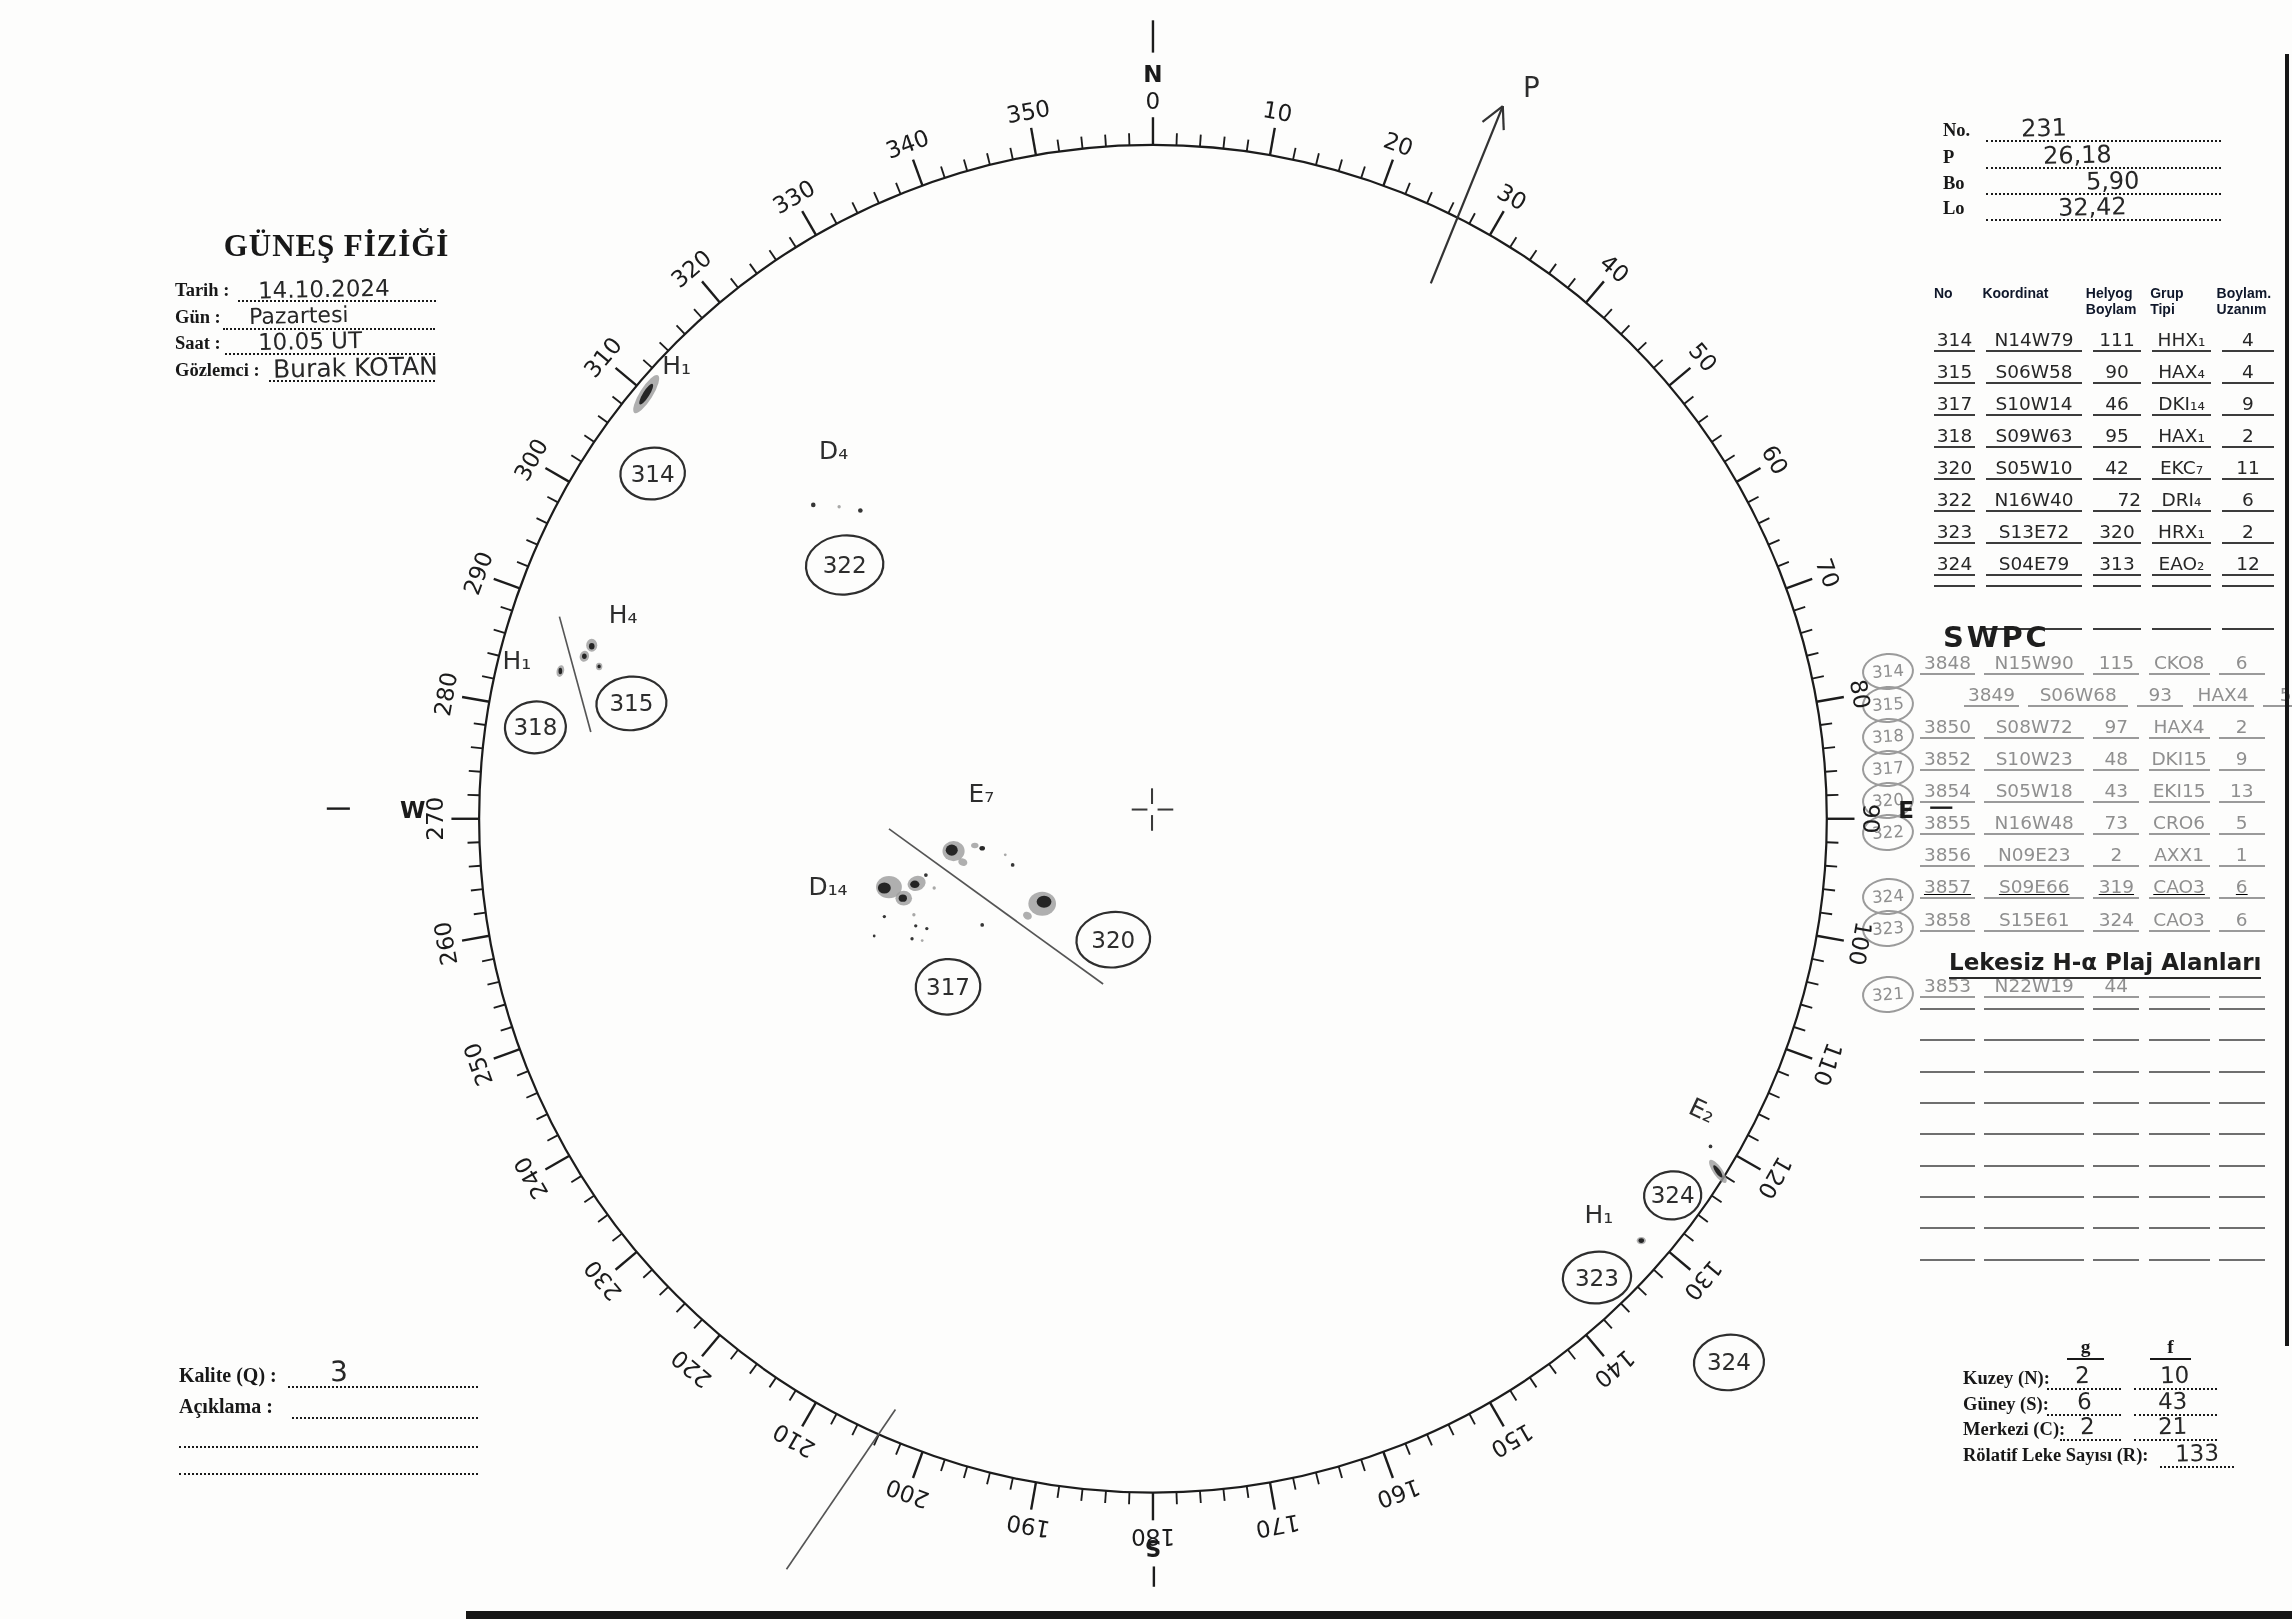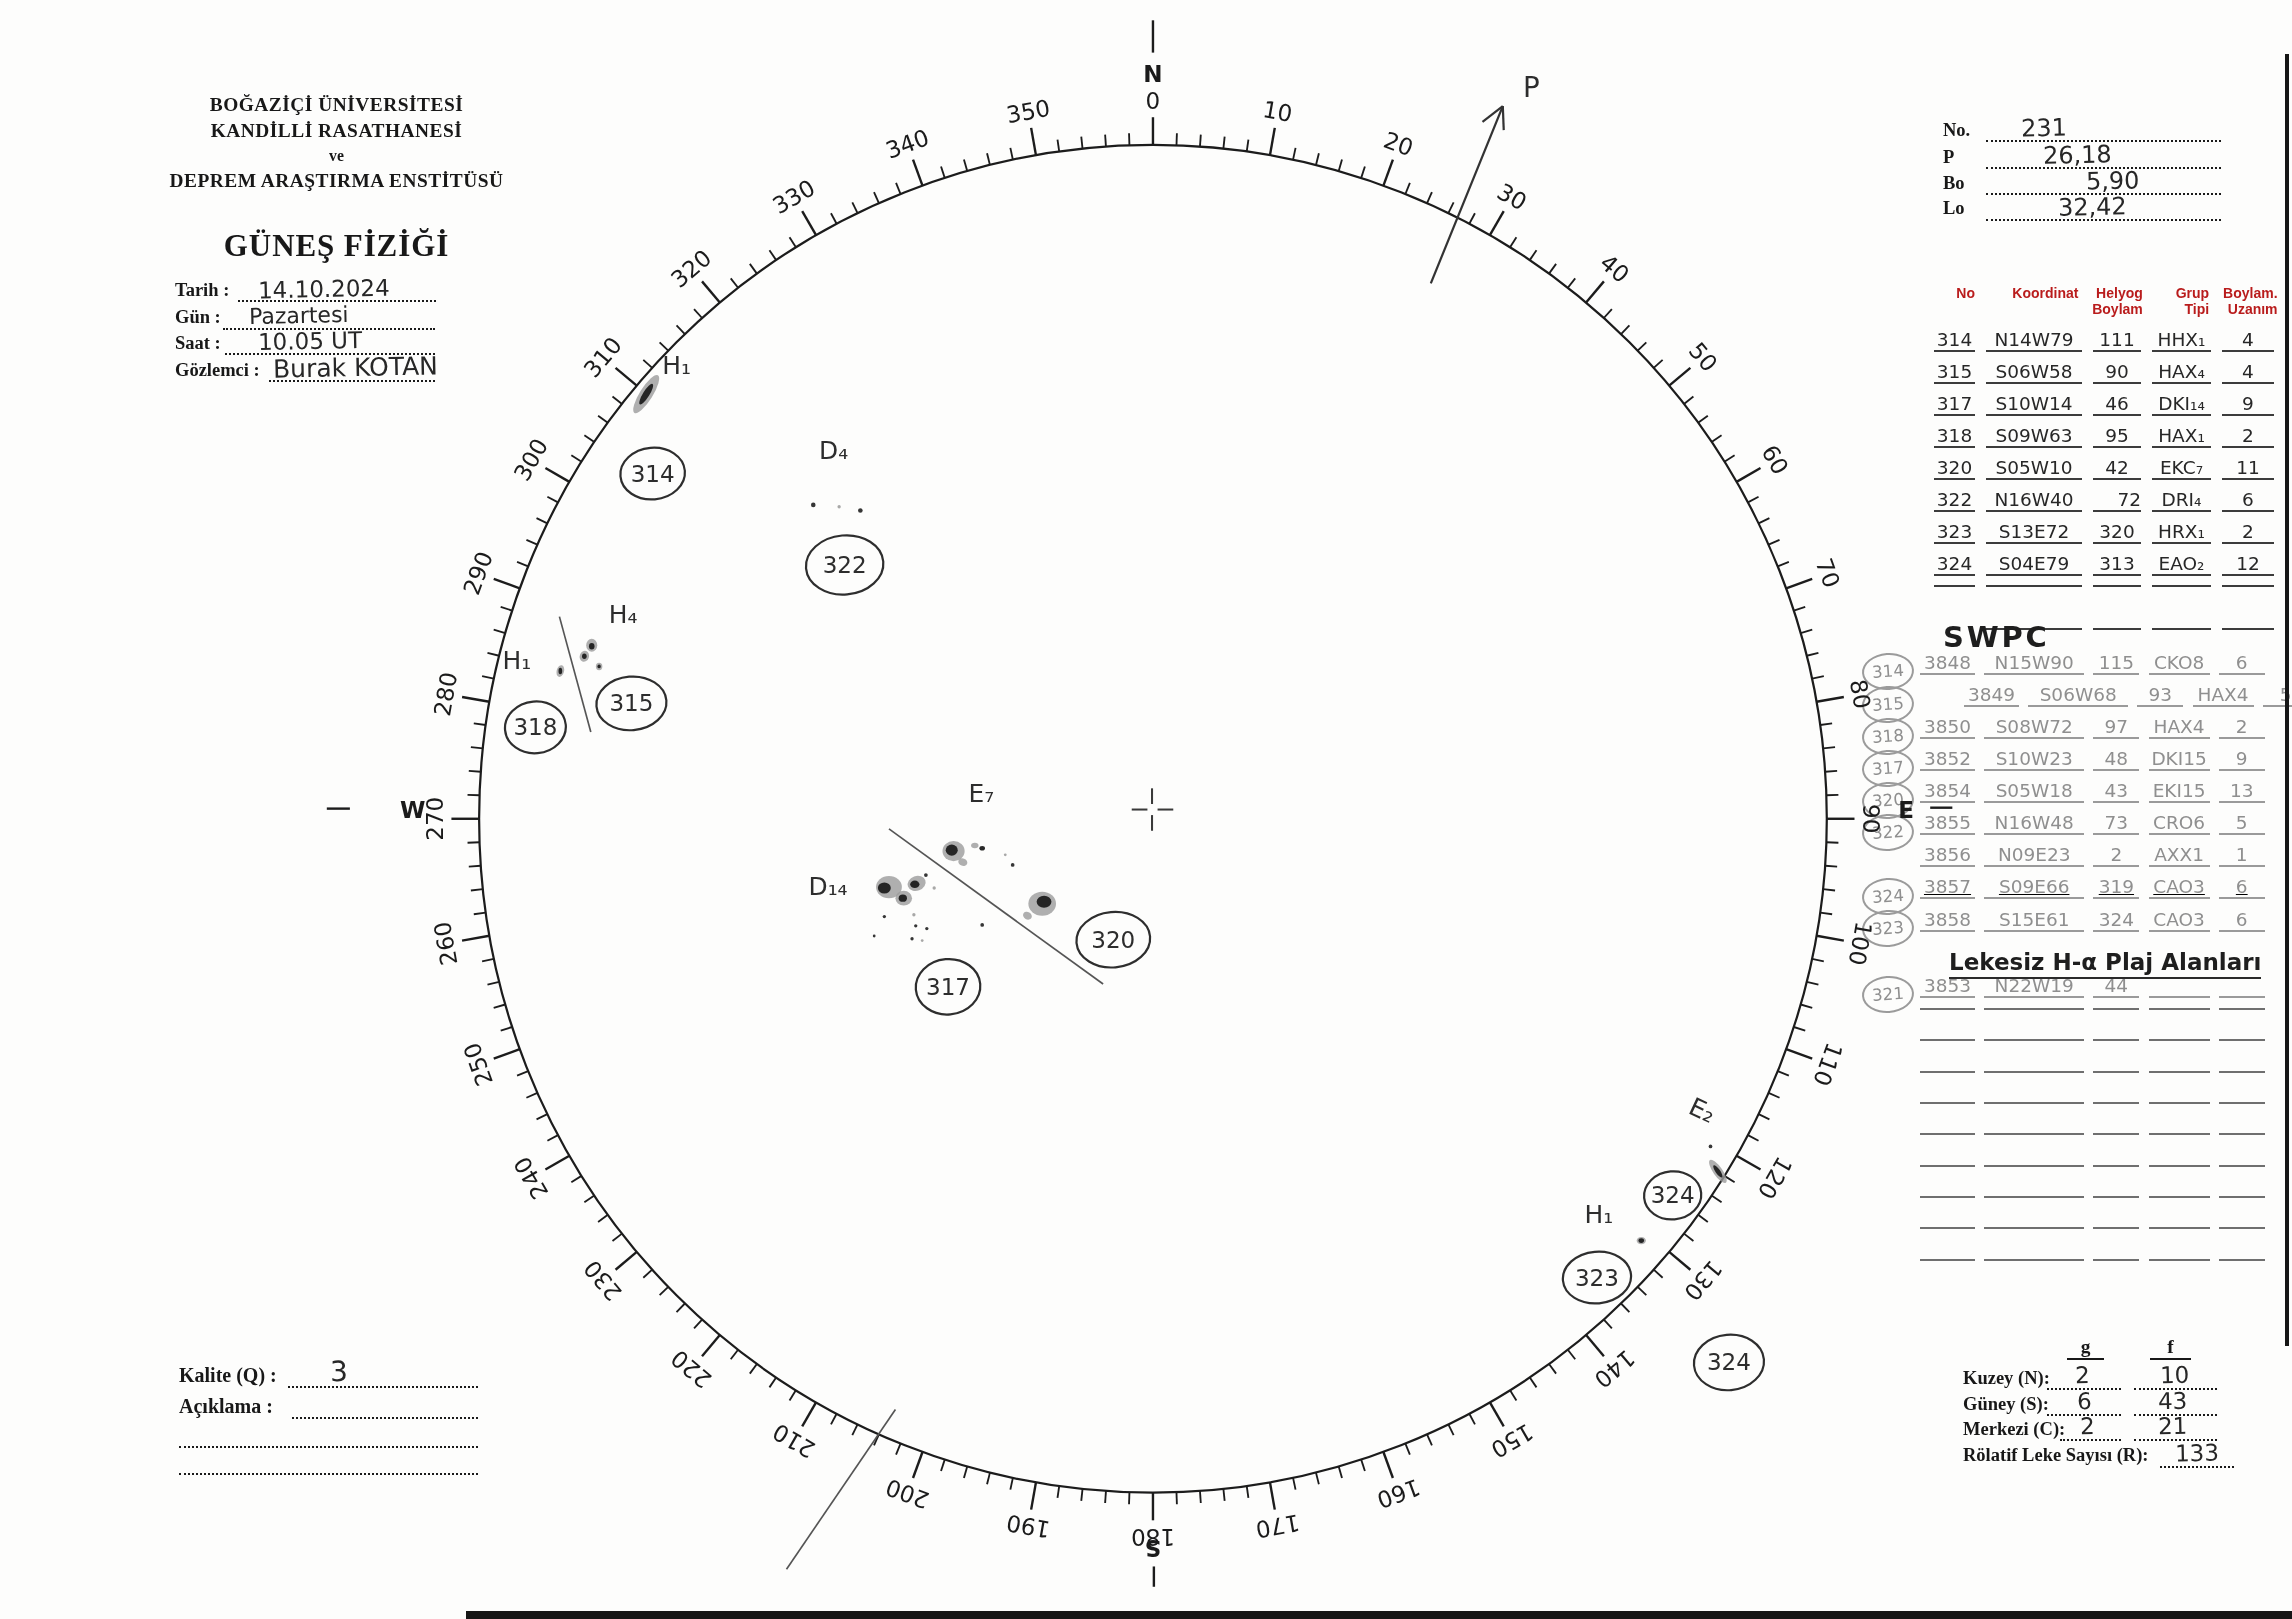--- a/index.html
+++ b/index.html
@@ -13,39 +13,33 @@
   .title{left:129px;top:228px;width:415px;text-align:center;font-size:31px;letter-spacing:0.9px;}
   .dots{border-bottom:2.2px dotted #1a1a1a;display:inline-block;position:absolute;height:0;}
   .dval{position:absolute;white-space:nowrap;transform:rotate(-1.2deg);}
   .flabel{font-size:18.5px;}
   .trow{position:absolute;display:flex;left:1934px;gap:11px;}
   .srow{position:absolute;display:flex;left:1920px;gap:9.2px;}
   .cell{display:inline-block;text-align:center;font-size:18.5px;white-space:nowrap;}
   .ink .cell{border-bottom:2.2px solid #3c3c3c;}
   .pen .cell{border-bottom:2px solid #9a9a9a;color:#8f8f8f;}
   .bare .cell{border-bottom:2px solid #6f6f6f;}
-  .th{white-space:pre-line;text-align:right;font:700 14px "Liberation Sans",sans-serif;line-height:1.12;color:#b91c1c;}
+  .th{white-space:pre-line;text-align:left;font:700 14px "Liberation Sans",sans-serif;line-height:1.12;color:#0f172a;}
   .refcirc{position:absolute;border:2px solid #9b9b9b;border-radius:50%;color:#8f8f8f;
            font-family:"DejaVu Sans",sans-serif;font-size:16.6px;display:flex;align-items:center;justify-content:center;transform:rotate(-4deg);}
   svg text.dialnum{font-family:"DejaVu Sans",sans-serif;font-size:25px;fill:#1b1b1b;}
   svg text.dialcard{font-family:"DejaVu Sans",sans-serif;font-weight:700;font-size:25px;fill:#1b1b1b;}
   svg text.handsvg{font-family:"DejaVu Sans",sans-serif;fill:#2d2d2d;}
   .edge{background:#161616;}
 </style>
 </head>
 <body>
 
 <div class="page">
 
-  <div class="abs inst">
-    <div class="ps l">BOĞAZİÇİ ÜNİVERSİTESİ</div>
-    <div class="ps l">KANDİLLİ RASATHANESİ</div>
-    <div class="ps s">ve</div>
-    <div class="ps l">DEPREM ARAŞTIRMA ENSTİTÜSÜ</div>
-  </div>
   <div class="abs ps title">GÜNEŞ FİZİĞİ</div>
 
   <div>
     <span class="abs ps flabel" style="left:175px;top:280px">Tarih :</span>
     <span class="abs ps flabel" style="left:175px;top:307px">Gün :</span>
     <span class="abs ps flabel" style="left:175px;top:333px">Saat :</span>
     <span class="abs ps flabel" style="left:175px;top:360px">Gözlemci :</span>
     <span class="abs dots" style="left:238px;top:300px;width:198px">
       <span class="dval hand" style="left:20px;top:-24px;font-size:23px">14.10.2024</span>
       </span>

